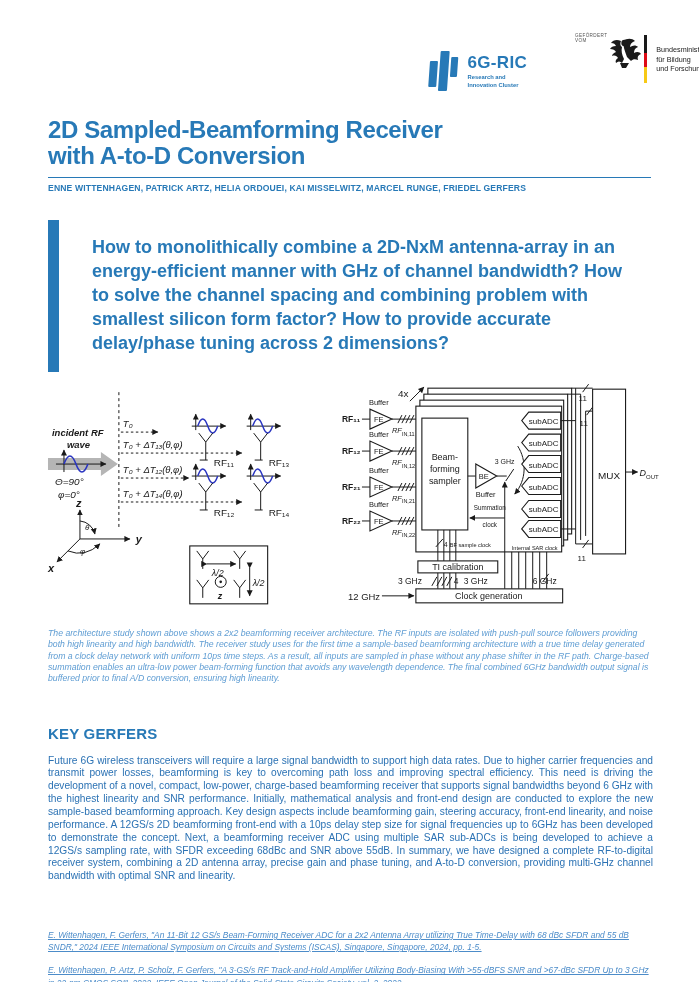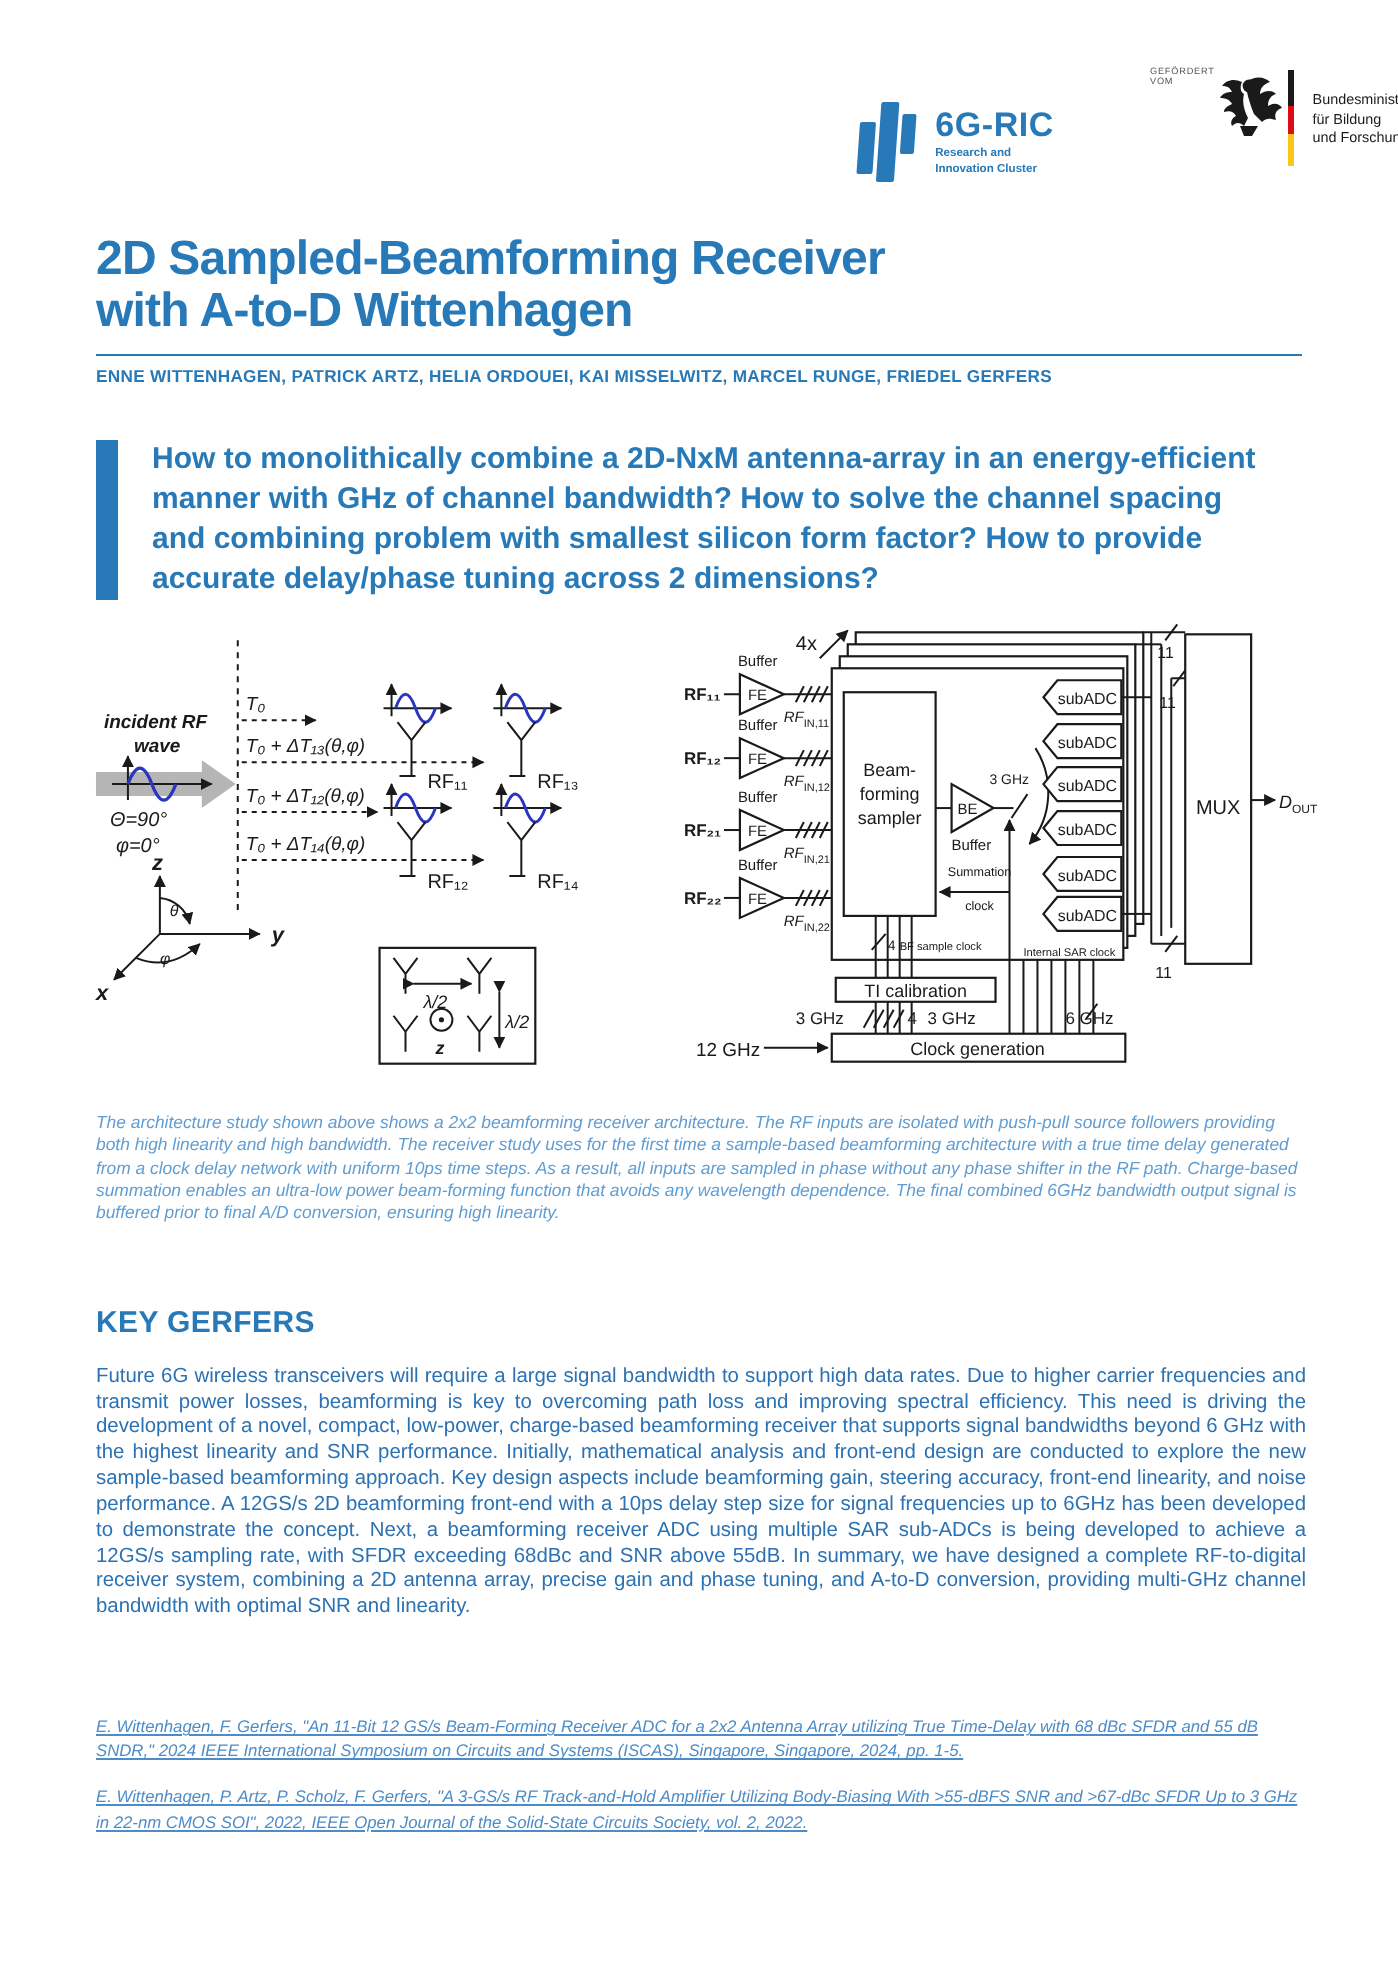--- a/index.html
+++ b/index.html
@@ -21,21 +21,21 @@
   
   h1.title{
     margin:26px 48px 0 48px;color:#2779b7;font-size:24px;line-height:1.07;
     font-weight:bold;letter-spacing:-.4px;
   }
   .title-rule{margin:9px 48px 0 48px;border:0;border-top:1.6px solid #2779b7;}
   .authors{margin:5px 48px 0 48px;color:#2779b7;font-size:8.6px;font-weight:bold;letter-spacing:.15px;}
   
   .question{display:flex;margin:27px 48px 0 48px;gap:17px;}
   .question-bar{flex:0 0 11px;background:#2779b7;}
-  .question p{margin:0;color:#2779b7;font-weight:bold;font-size:15px;line-height:1.33;width:552px;}
+  .question p{margin:16px;color:#2779b7;font-weight:bold;font-size:18px;line-height:1.33;width:552px;}
   
   .figure{display:flex;margin:12px 0 0 40px;}
   .figure svg{display:block;}
   .fig-ink{stroke:#1a1a1a;fill:none;stroke-width:1;}
   .fig-box{stroke:#1a1a1a;fill:#ffffff;stroke-width:1.1;}
   text.ft{fill:#1a1a1a;font-family:"Liberation Sans","DejaVu Sans",sans-serif;}
   
   .caption{margin:14px 48px 0 48px;color:#5f9dd3;font-size:8.7px;font-style:italic;line-height:1.3;}
   h2.findings{margin:40px 48px 0 48px;color:#2779b7;font-size:15px;font-weight:bold;letter-spacing:.2px;}
   .body-text{margin:13px 46px 0 48px;color:#2b72b4;font-size:10.2px;line-height:1.26;text-align:justify;}
@@ -81,21 +81,21 @@
         </svg>
         <div class="ministry">
           <div>Bundesministerium</div>
           <div>für Bildung</div>
           <div>und Forschung</div>
         </div>
       </div>
     </div>
   </header>
 
-  <h1 class="title"><span>2D Sampled-Beamforming Receiver</span><br><span>with A-to-D Wittenhagen</span></h1>
+  <h1 class="title"><span>2D Sampled-Beamforming Receiver</span><br><span>with A-to-D Conversion</span></h1>
   <hr class="title-rule">
   <div class="authors">ENNE WITTENHAGEN, PATRICK ARTZ, HELIA ORDOUEI, KAI MISSELWITZ, MARCEL RUNGE, FRIEDEL GERFERS</div>
 
   <div class="question">
     <div class="question-bar"></div>
     <p>How to monolithically combine a 2D-NxM antenna-array in an energy-efficient manner with GHz of channel bandwidth? How to solve the channel spacing and combining problem with smallest silicon form factor? How to provide accurate delay/phase tuning across 2 dimensions?</p>
   </div>
 
   <div class="figure">
 

